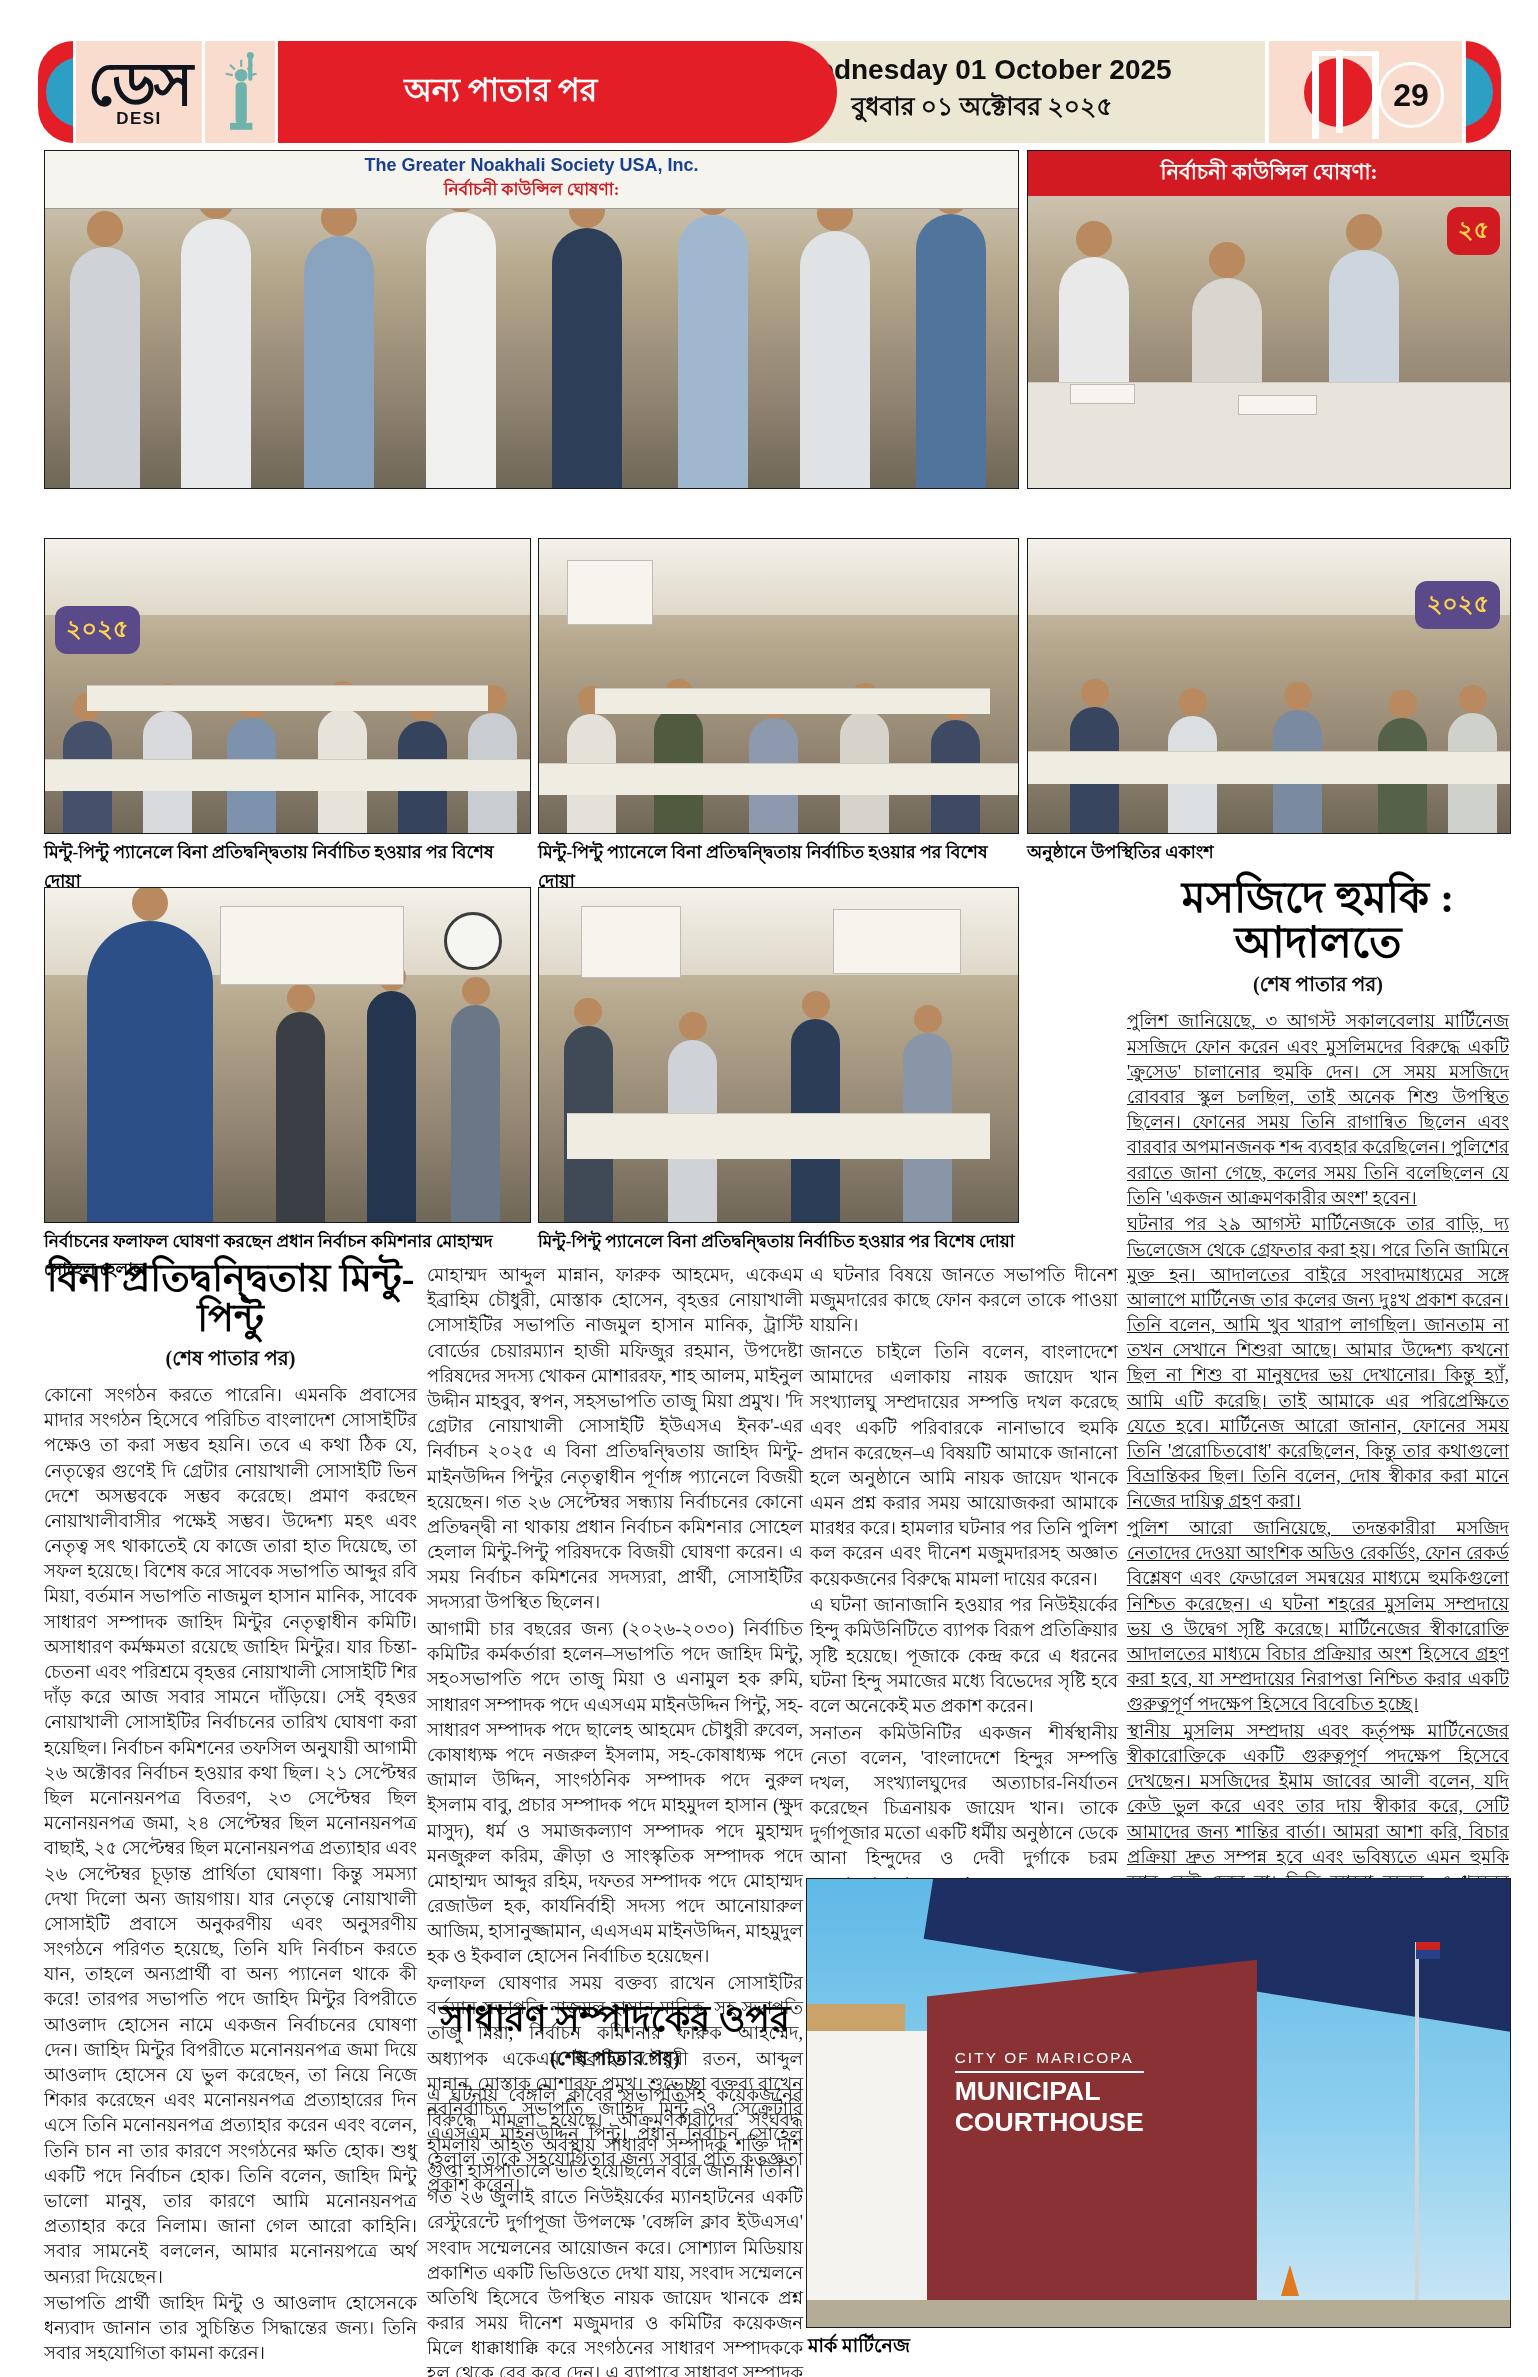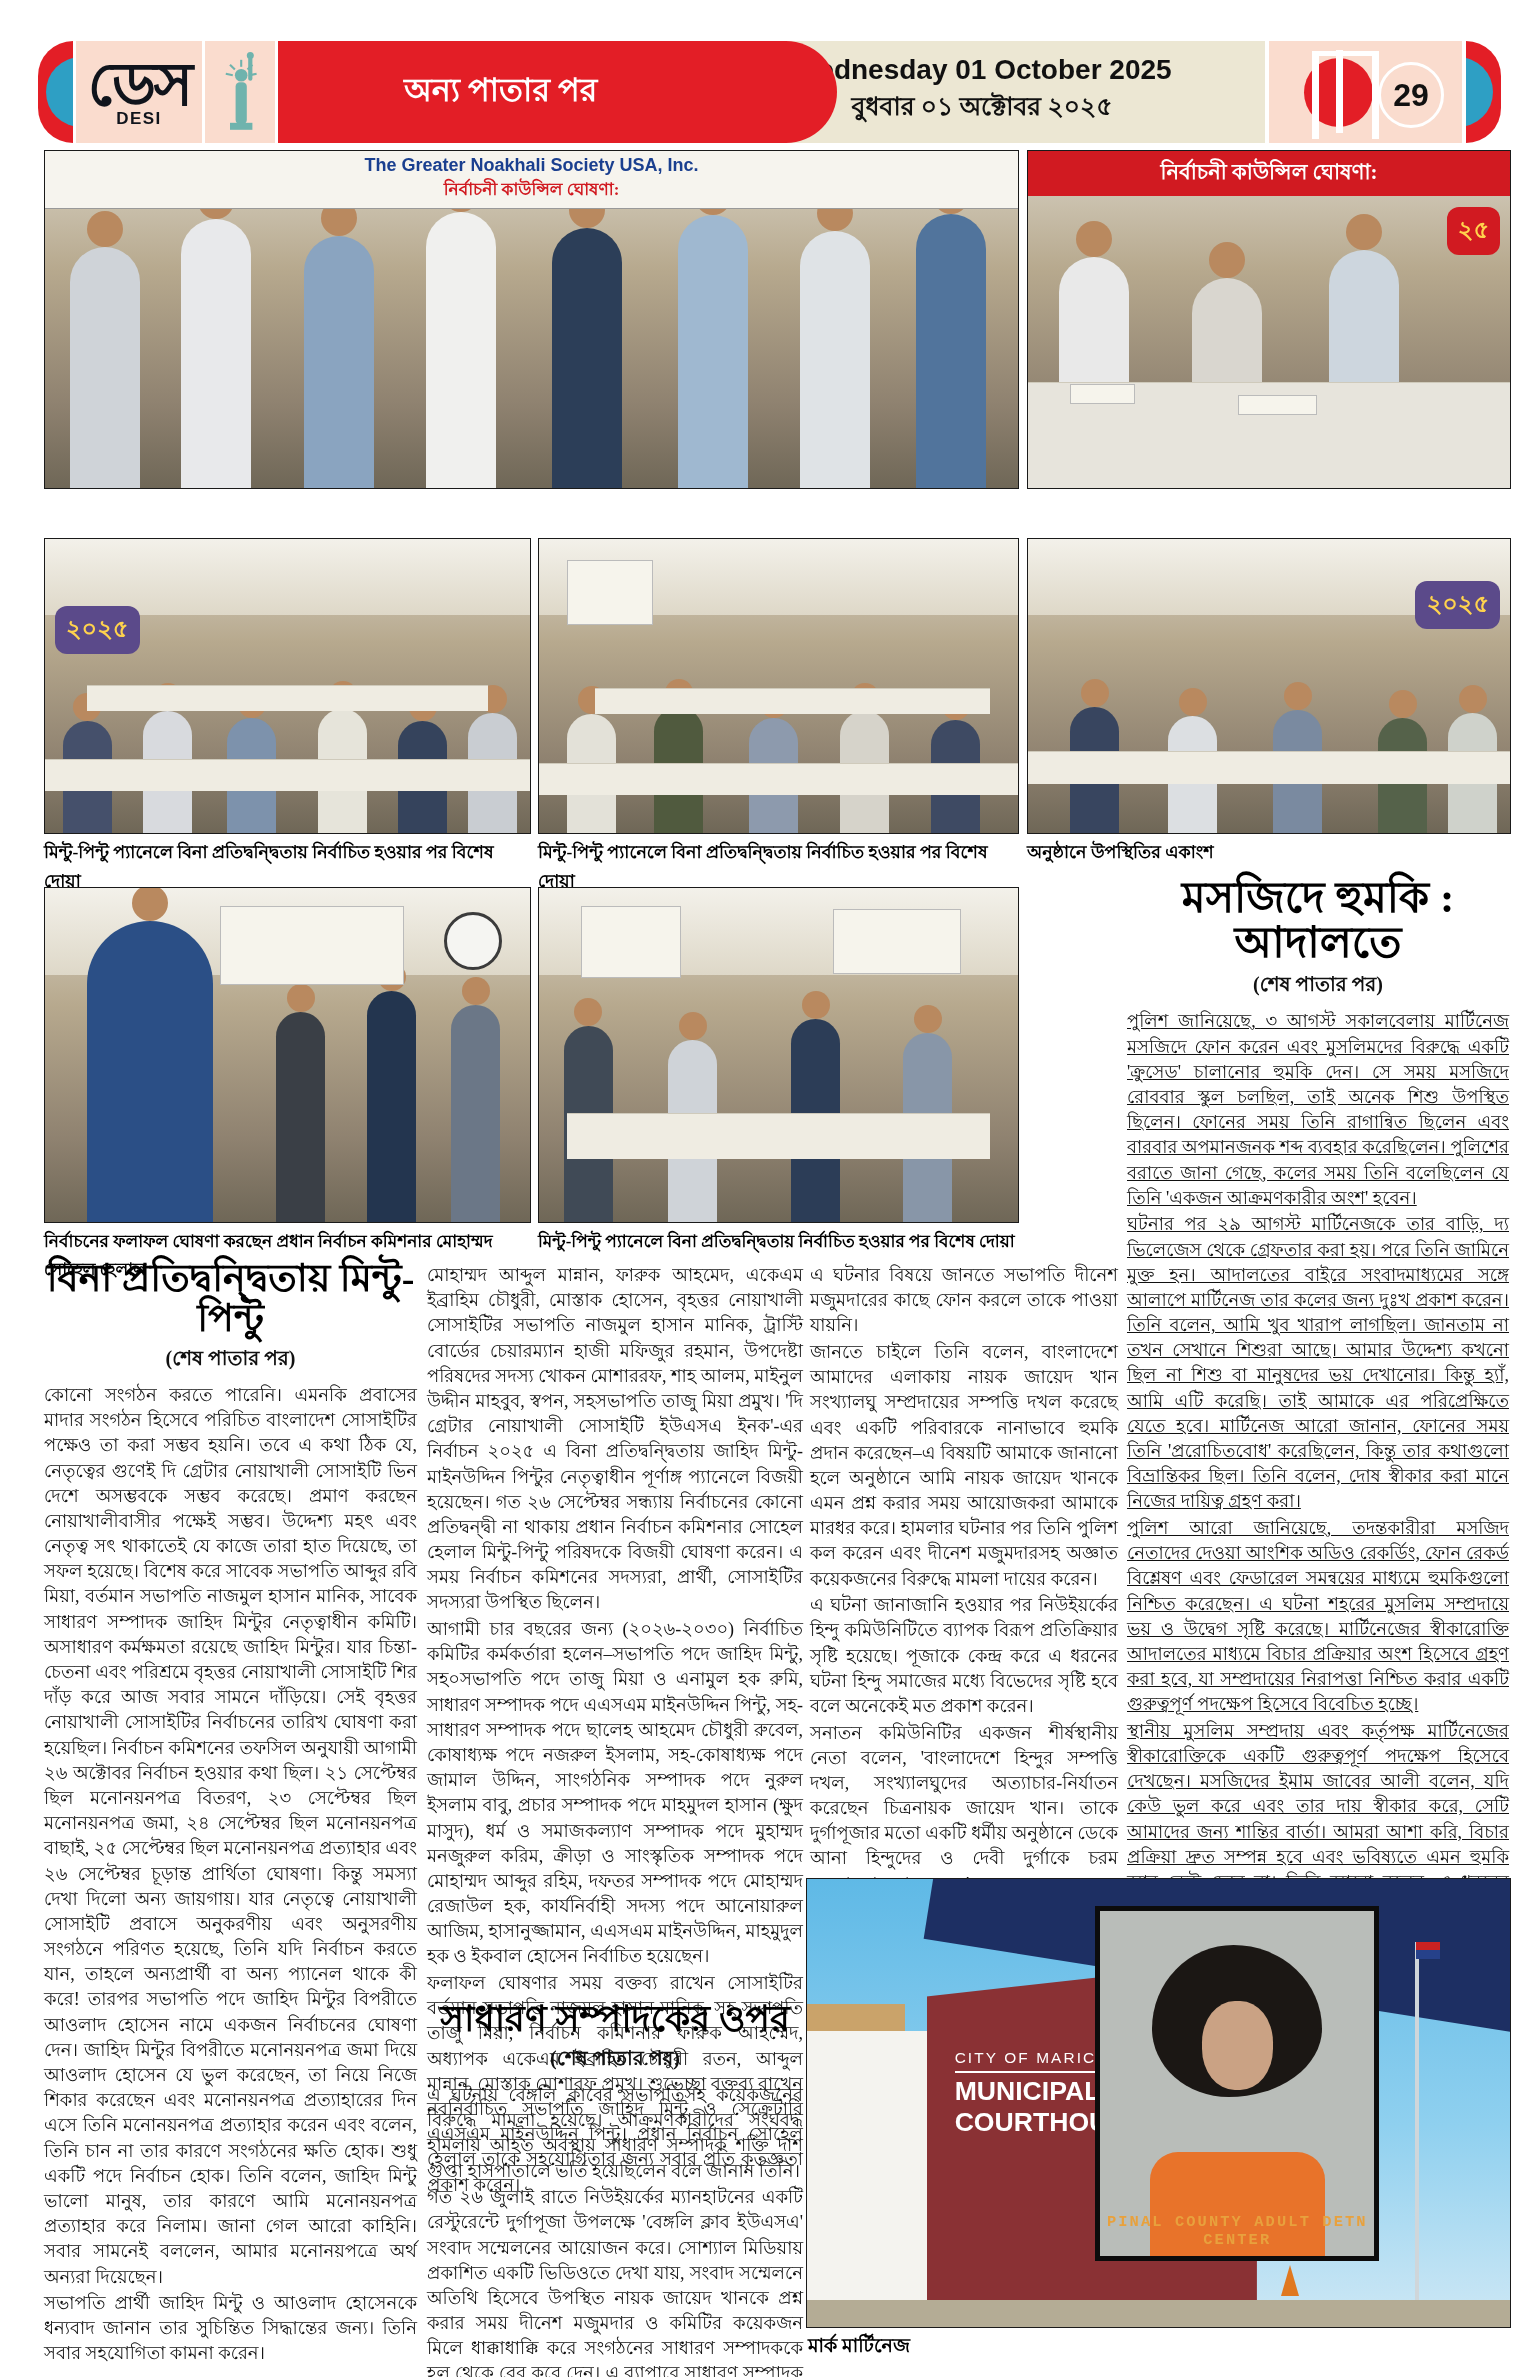--- a/index.html
+++ b/index.html
@@ -262,23 +262,17 @@
     <div class="wallmaroon"></div>
     <div class="ground"></div>
     <div class="signtxt" style="left:21%;top:38%;">
       <div style="font-size:15.4px;letter-spacing:2.1px;">CITY OF MARICOPA</div>
       <div style="font-size:26.6px;font-weight:bold;border-top:2.1px solid #fff;margin-top:4.2px;padding-top:3px;">MUNICIPAL</div>
       <div style="font-size:26.6px;font-weight:bold;">COURTHOUSE</div>
     </div>
     <div class="pole" style="right:13%;top:14%;height:80%;"></div>
     <div class="azflag" style="right:10%;top:14%;"></div>
     <div class="cone" style="right:30%;bottom:7%;"></div>
-    <div class="mug">
-      <div class="hair"></div>
-      <div class="face"></div>
-      <div class="jump"></div>
-      <div class="muglabel">PINAL COUNTY ADULT DETN CENTER</div>
-    </div>
   </div>
   <div class="caption" style="left:808px;top:2331px;width:420px;">মার্ক মার্টিনেজ</div>
 
 </div>
 
 
 </body></html>

